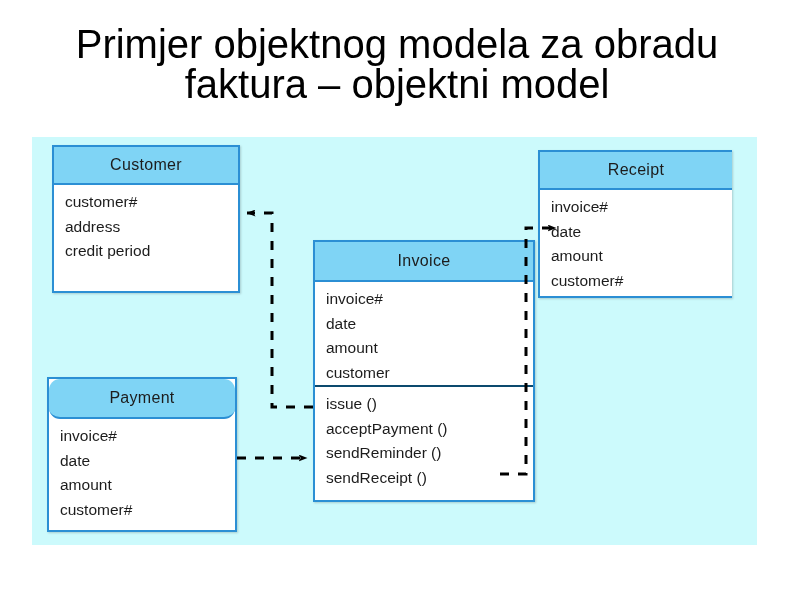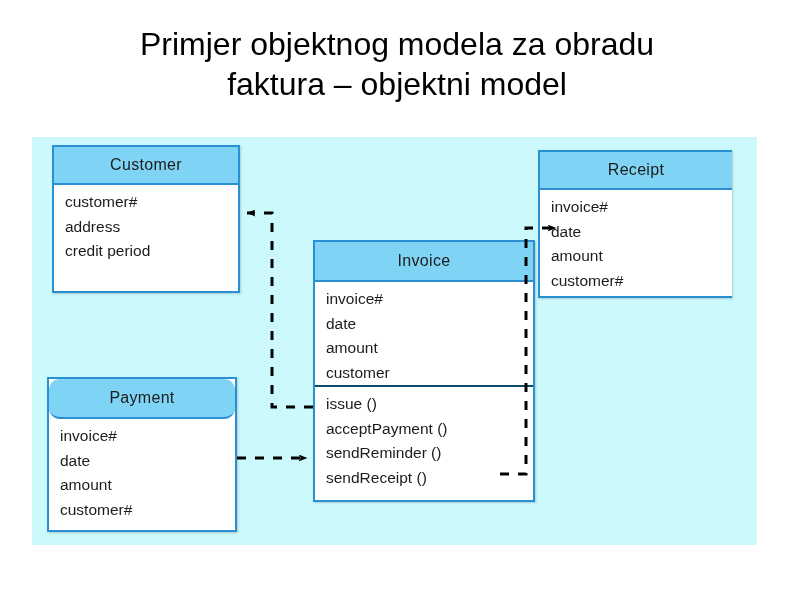--- a/index.html
+++ b/index.html
@@ -15,21 +15,21 @@
     position: relative;
   }
 
   
   #slide-title {
     position: absolute;
     left: 0;
     top: 24px;
     width: 794px;
     text-align: center;
-    font-size: 32px;
+    font-size: 40px;
     line-height: 40px;
     color: #000000;
     font-weight: 400;
     letter-spacing: 0px;
   }
 
   
   #diagram-canvas {
     position: absolute;
     left: 32px;

